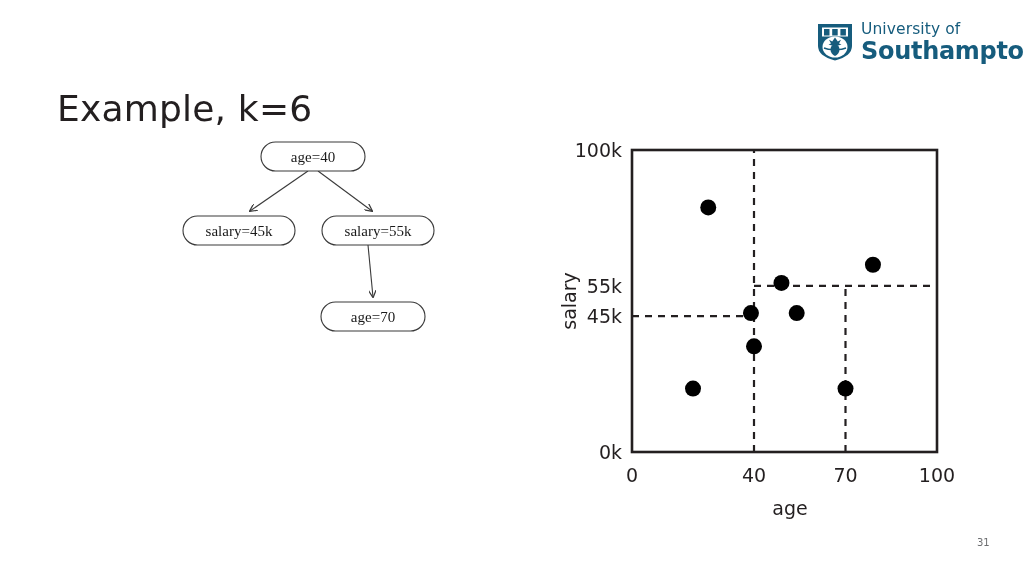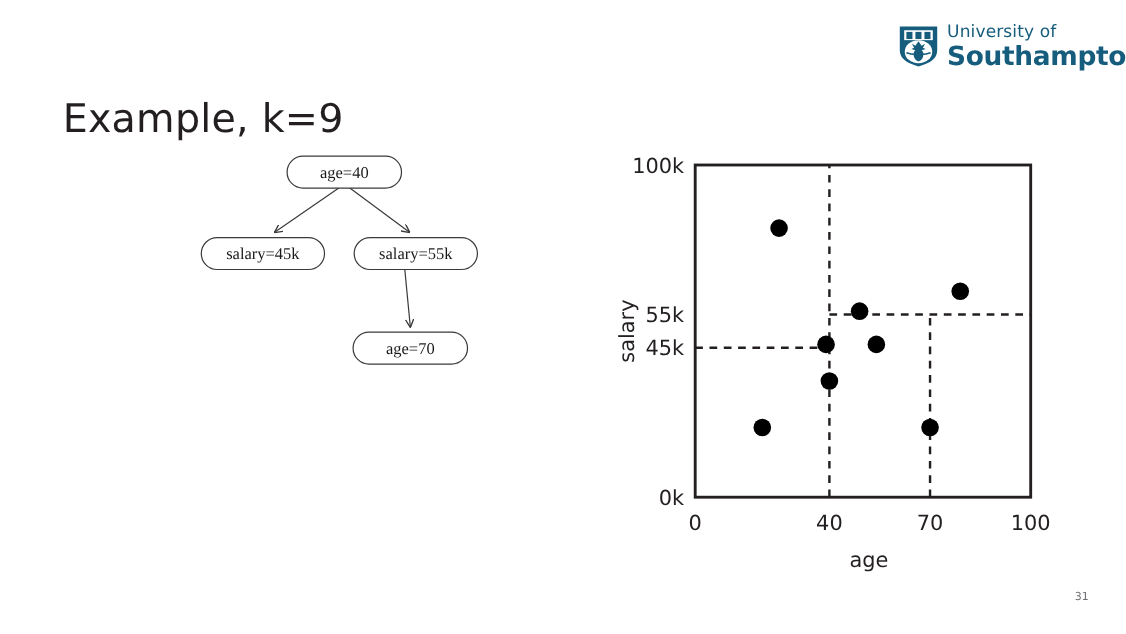--- a/index.html
+++ b/index.html
@@ -129,21 +129,21 @@
       <path d="M19 15.5 L16.2 19.5 L13 17.8 L15 21.5 L12.5 22.5 L19 24.5 L25.5 22.5 L23 21.5 L25 17.8 L21.8 19.5 Z" fill="#165c7d"></path>
       <path d="M19 22.5 C16 22.5 14.5 25 14.5 27.5 C14.5 30.5 16.5 33 19 34 C21.5 33 23.5 30.5 23.5 27.5 C23.5 25 22 22.5 19 22.5 Z" fill="#165c7d"></path>
       <path d="M8 26 Q13 28 19 27.5 Q25 28 30 26" stroke="#165c7d" stroke-width="1.4" fill="none"></path>
     </svg>
     <div class="logo-text">
       <span class="logo-line1">University of</span>
       <span class="logo-line2">Southampton</span>
     </div>
   </div>
 
-  <div class="slide-title">Example, k=9</div>
+  <div class="slide-title">Example, k=6</div>
 
   <div class="tree">
     <svg width="290" height="200" viewBox="0 0 290 200">
       <defs>
         <marker id="arrow" viewBox="0 0 10 10" refX="9" refY="5" markerWidth="7" markerHeight="7" orient="auto-start-reverse">
           <path d="M 0 0 L 10 5 L 0 10" fill="none" stroke="#3a3a3a" stroke-width="1.6"></path>
         </marker>
       </defs>
 
       <g>

